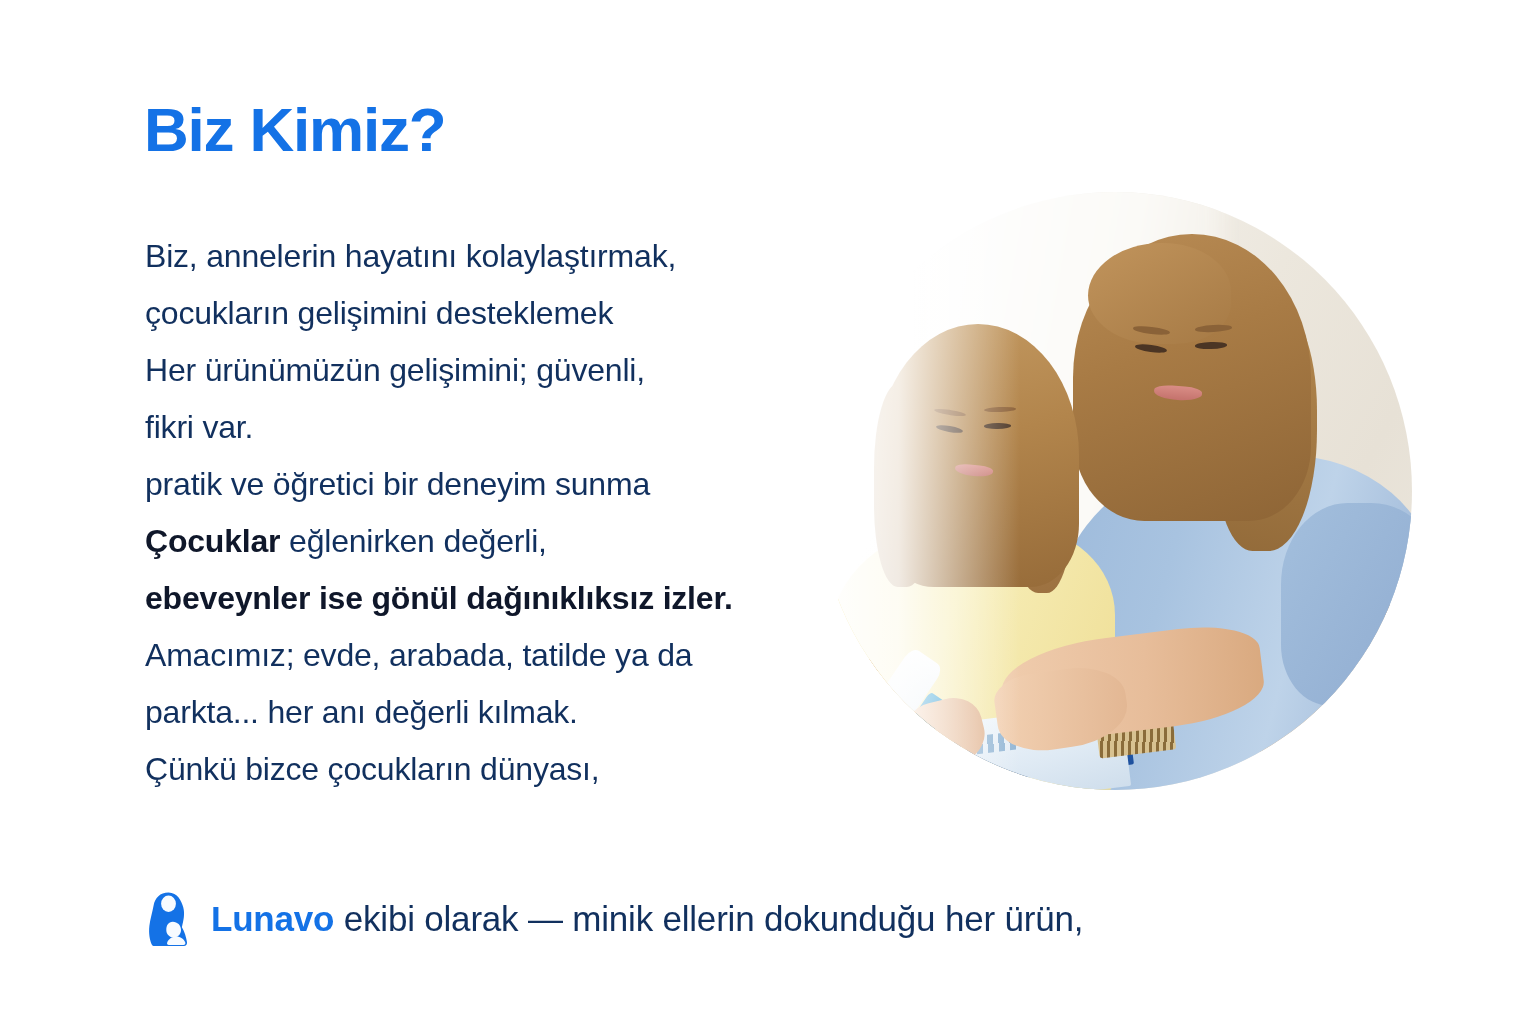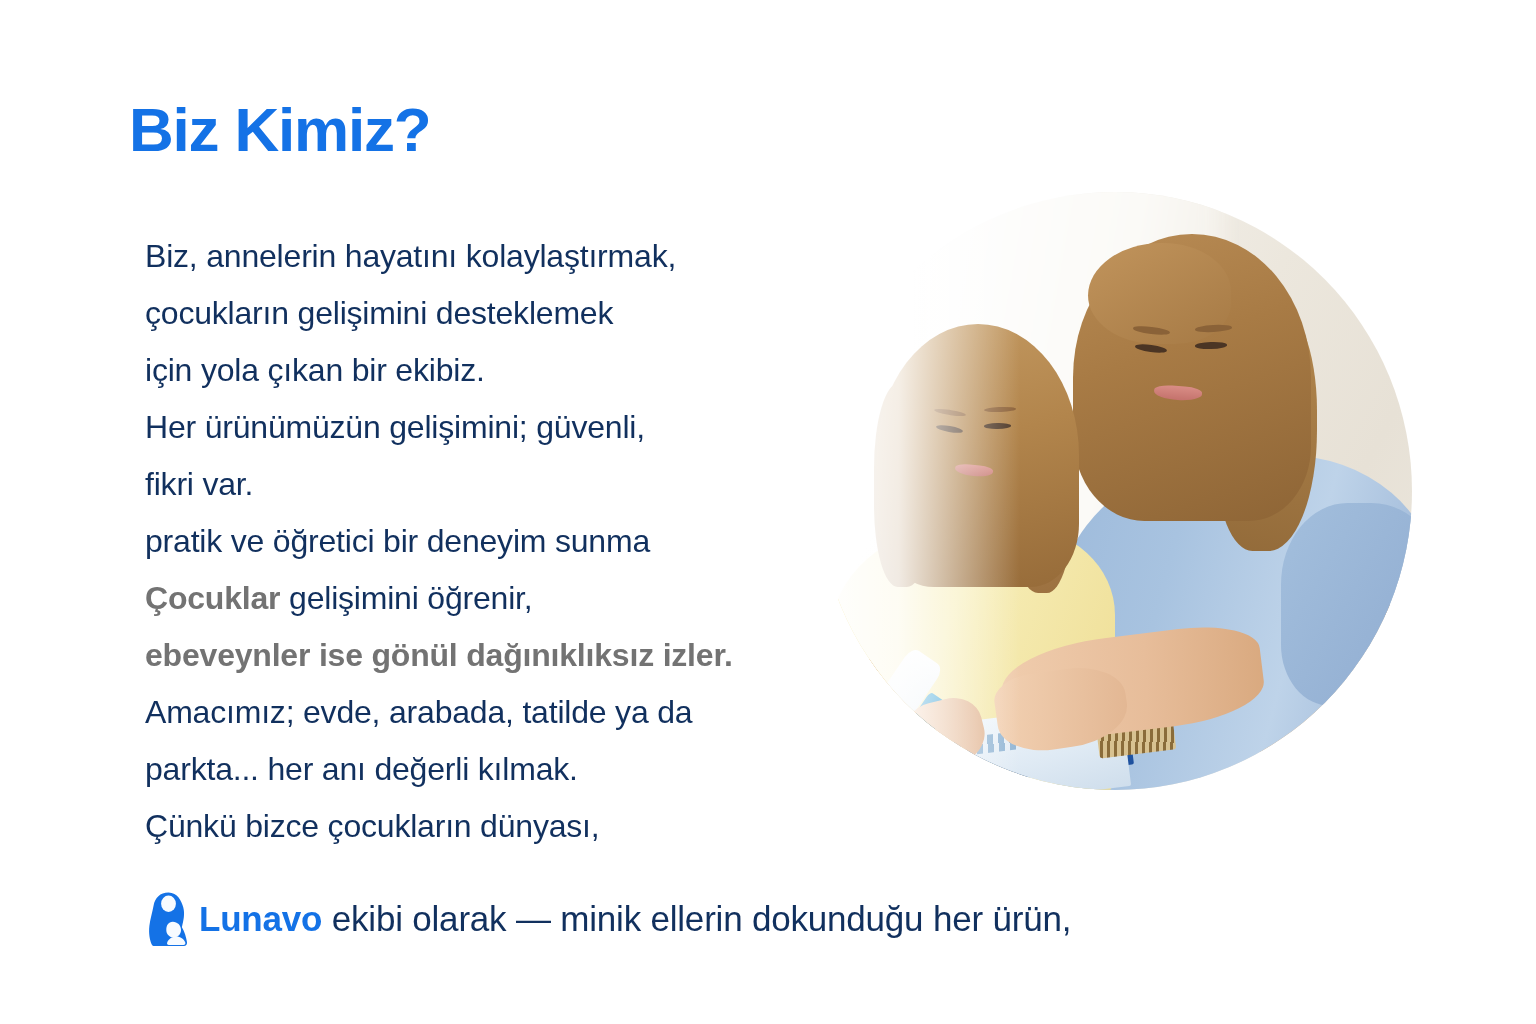--- a/index.html
+++ b/index.html
@@ -15,21 +15,21 @@
   #slide {
     position:relative;
     width:1536px;
     height:1024px;
     background:#ffffff;
   }
 
   
   #title {
     position:absolute;
-    left:129px;
+    left:144px;
     top:97px;
     font-size:62px;
     font-weight:bold;
     letter-spacing:-1.2px;
     color:#1472E6;
     white-space:nowrap;
     line-height:1.05;
   }
 
   
@@ -40,32 +40,32 @@
     width:690px;
   }
   .copy-line {
     font-size:32px;
     line-height:57px;
     color:#11305E;
     white-space:nowrap;
     letter-spacing:-0.2px;
   }
   .accent {
-    color:#737373;
+    color:#0f172a;
     font-weight:bold;
   }
 
   
   #footer-line {
     position:absolute;
     left:145px;
     top:890px;
     display:flex;
     align-items:center;
-    gap:8px;
+    gap:20px;
   }
   #brand-icon {
     width:46px;
     height:58px;
     flex:0 0 auto;
     display:block;
   }
   #footer-text {
     font-size:35px;
     line-height:58px;
@@ -318,25 +318,24 @@
 </head>
 <body>
 
 <div id="slide">
 
   <h1 id="title">Biz Kimiz?</h1>
 
   <div id="body-copy">
       <div class="copy-line"><span>Biz, annelerin hayatını kolaylaştırmak,</span></div>
       <div class="copy-line"><span>çocukların gelişimini desteklemek</span></div>
-      <div class="copy-line"><span>için yola çıkan bir ekibiz.</span></div>
       <div class="copy-line"><span>Her ürünümüzün gelişimini; güvenli,</span></div>
       <div class="copy-line"><span>fikri var.</span></div>
       <div class="copy-line"><span>pratik ve öğretici bir deneyim sunma</span></div>
-      <div class="copy-line"><span class="accent">Çocuklar</span><span> gelişimini öğrenir,</span></div>
+      <div class="copy-line"><span class="accent">Çocuklar</span><span> eğlenirken değerli,</span></div>
       <div class="copy-line"><span class="accent">ebeveynler ise gönül dağınıklıksız izler.</span></div>
       <div class="copy-line"><span>Amacımız; evde, arabada, tatilde ya da</span></div>
       <div class="copy-line"><span>parkta... her anı değerli kılmak.</span></div>
       <div class="copy-line"><span>Çünkü bizce çocukların dünyası,</span></div>
     </div>
 
   <div id="footer-line">
     <svg id="brand-icon" viewBox="0 0 46 58" aria-hidden="true">
       <path d="M23.5 2.5c-8.5 0-13.5 5.5-14.8 12.6C7.3 23 5.2 29 4.4 35.8c-.9 7.6.4 14.2 2.2 18.4.5 1.2 1.6 1.9 2.9 1.9h29.4c2 0 3.4-1.8 3.1-3.8-.8-5.1-2.4-10.7-5.1-15.1C38.6 30.4 40 24 38.3 17.6 36.6 11 32.5 2.5 23.5 2.5z" fill="#1472E6"></path>
       <ellipse cx="23.5" cy="13.8" rx="7.4" ry="8.2" fill="#f7fbff"></ellipse>

